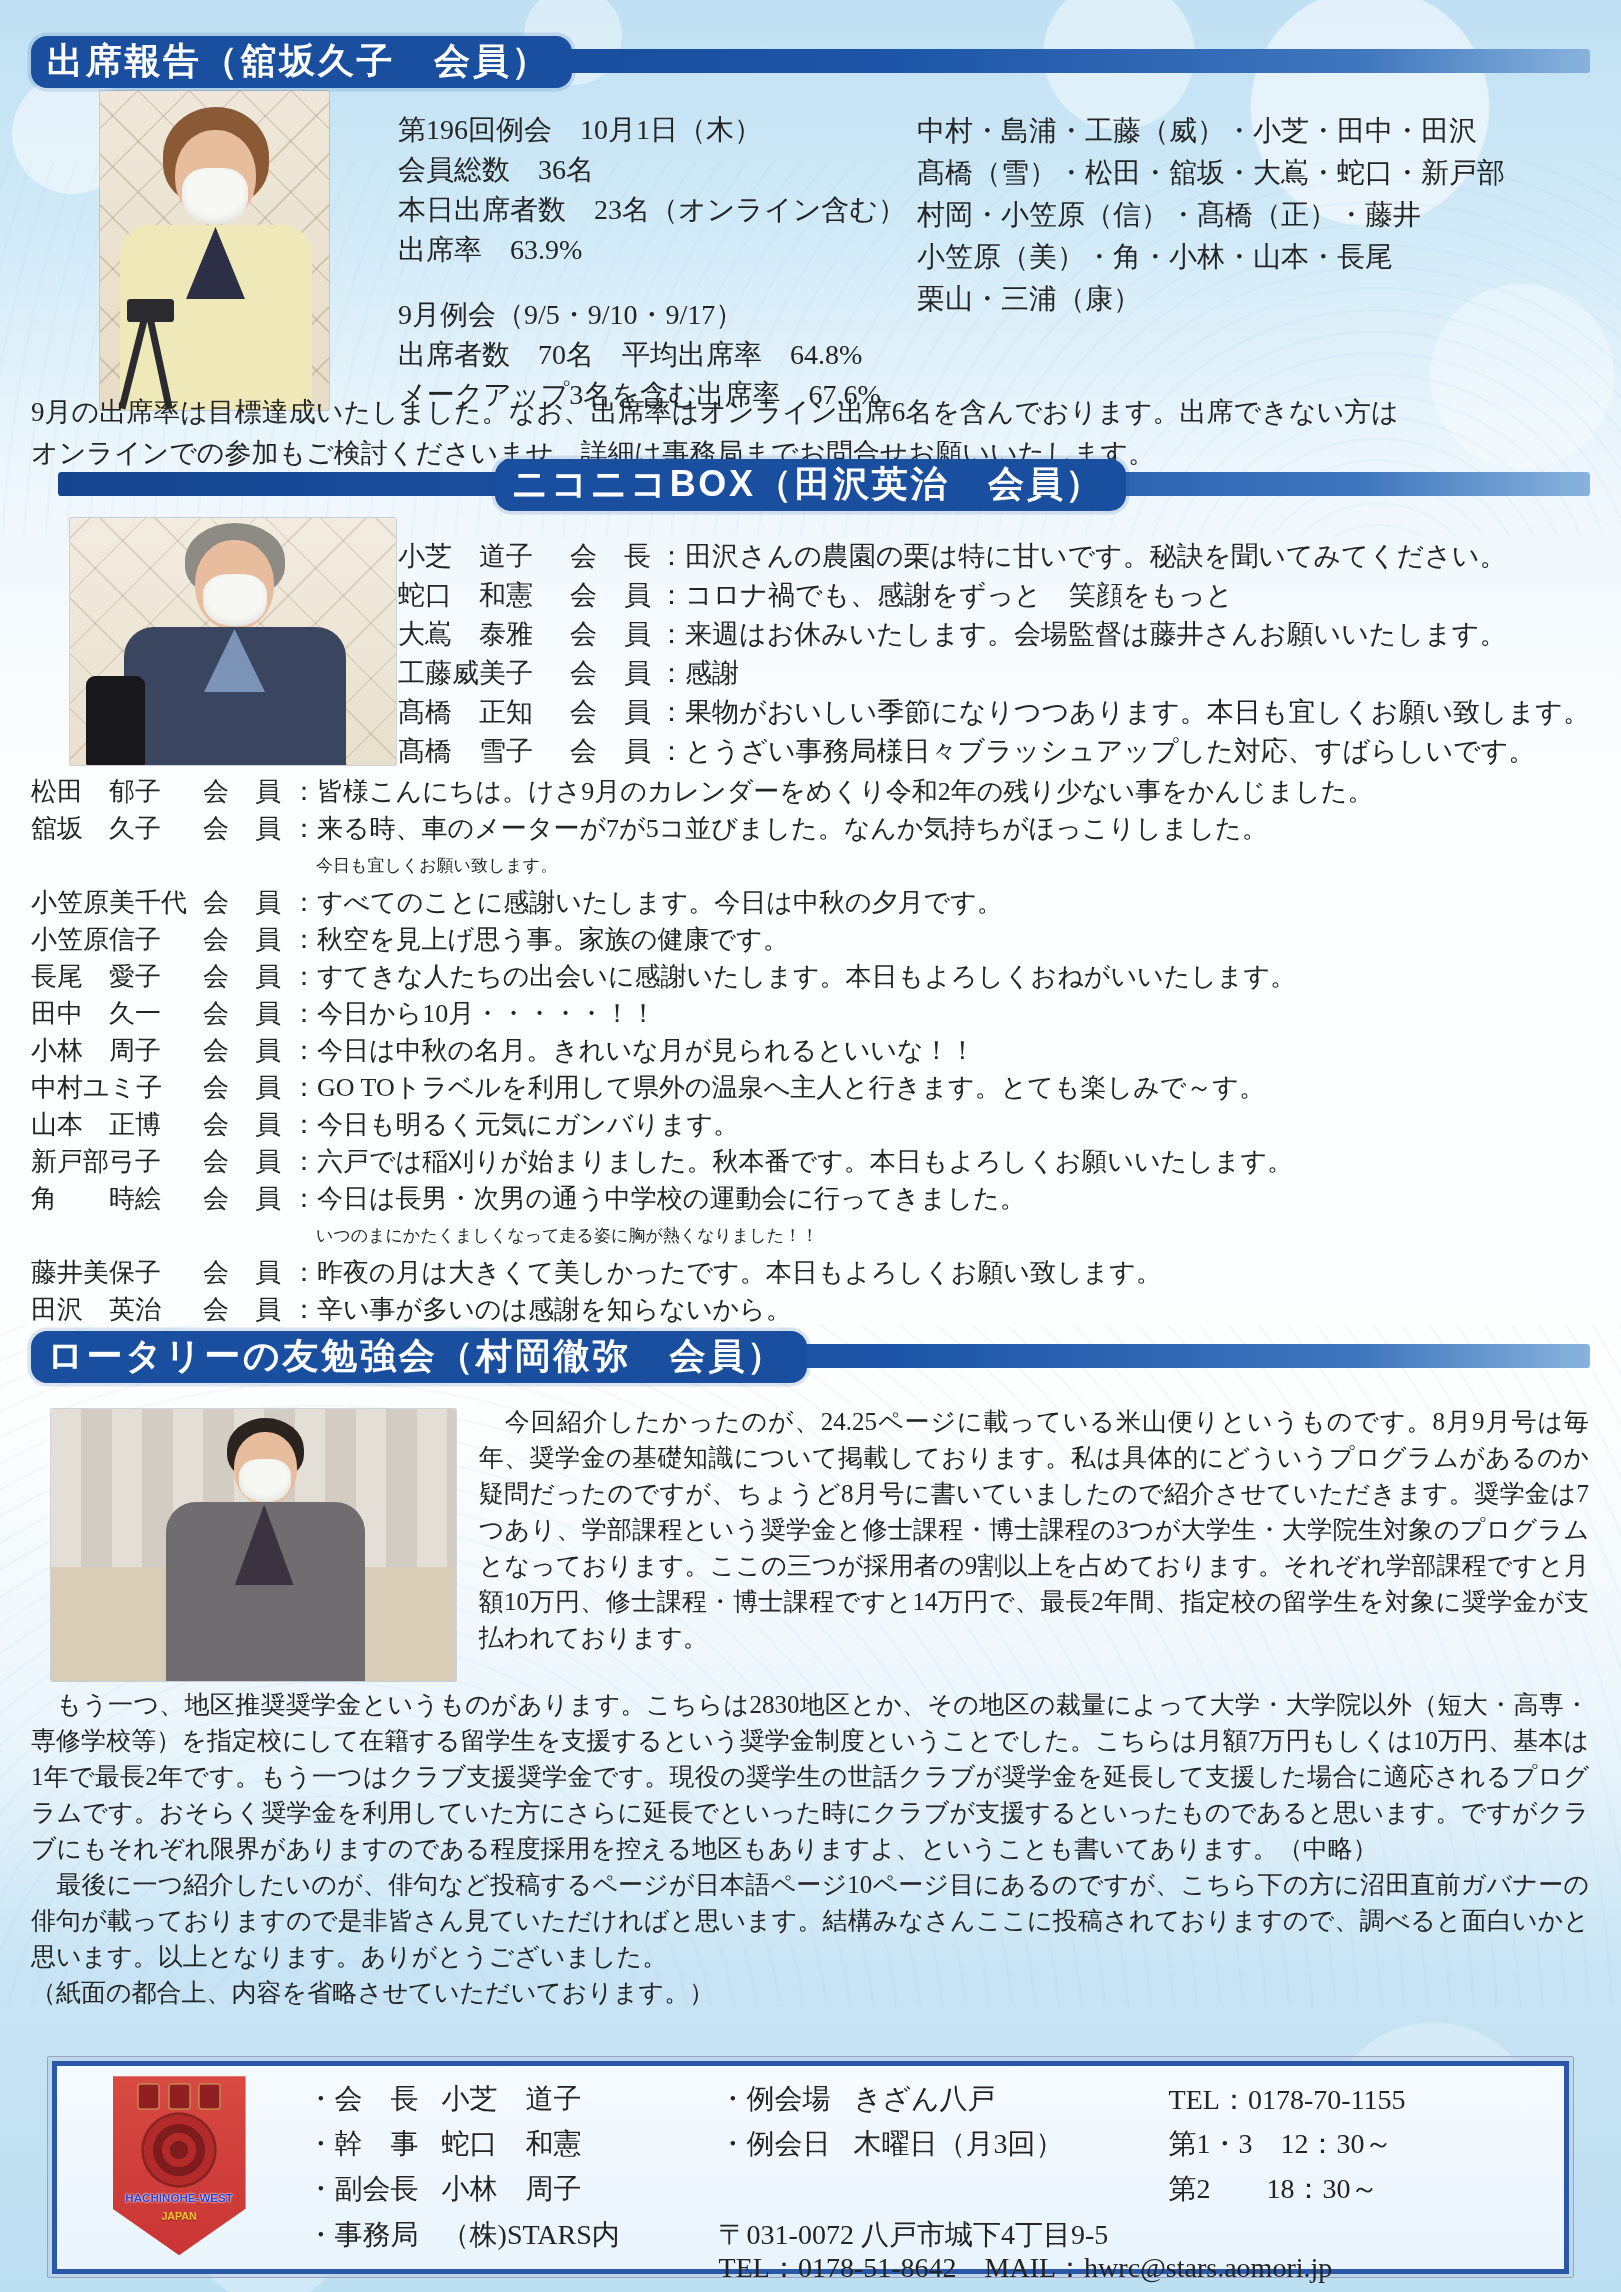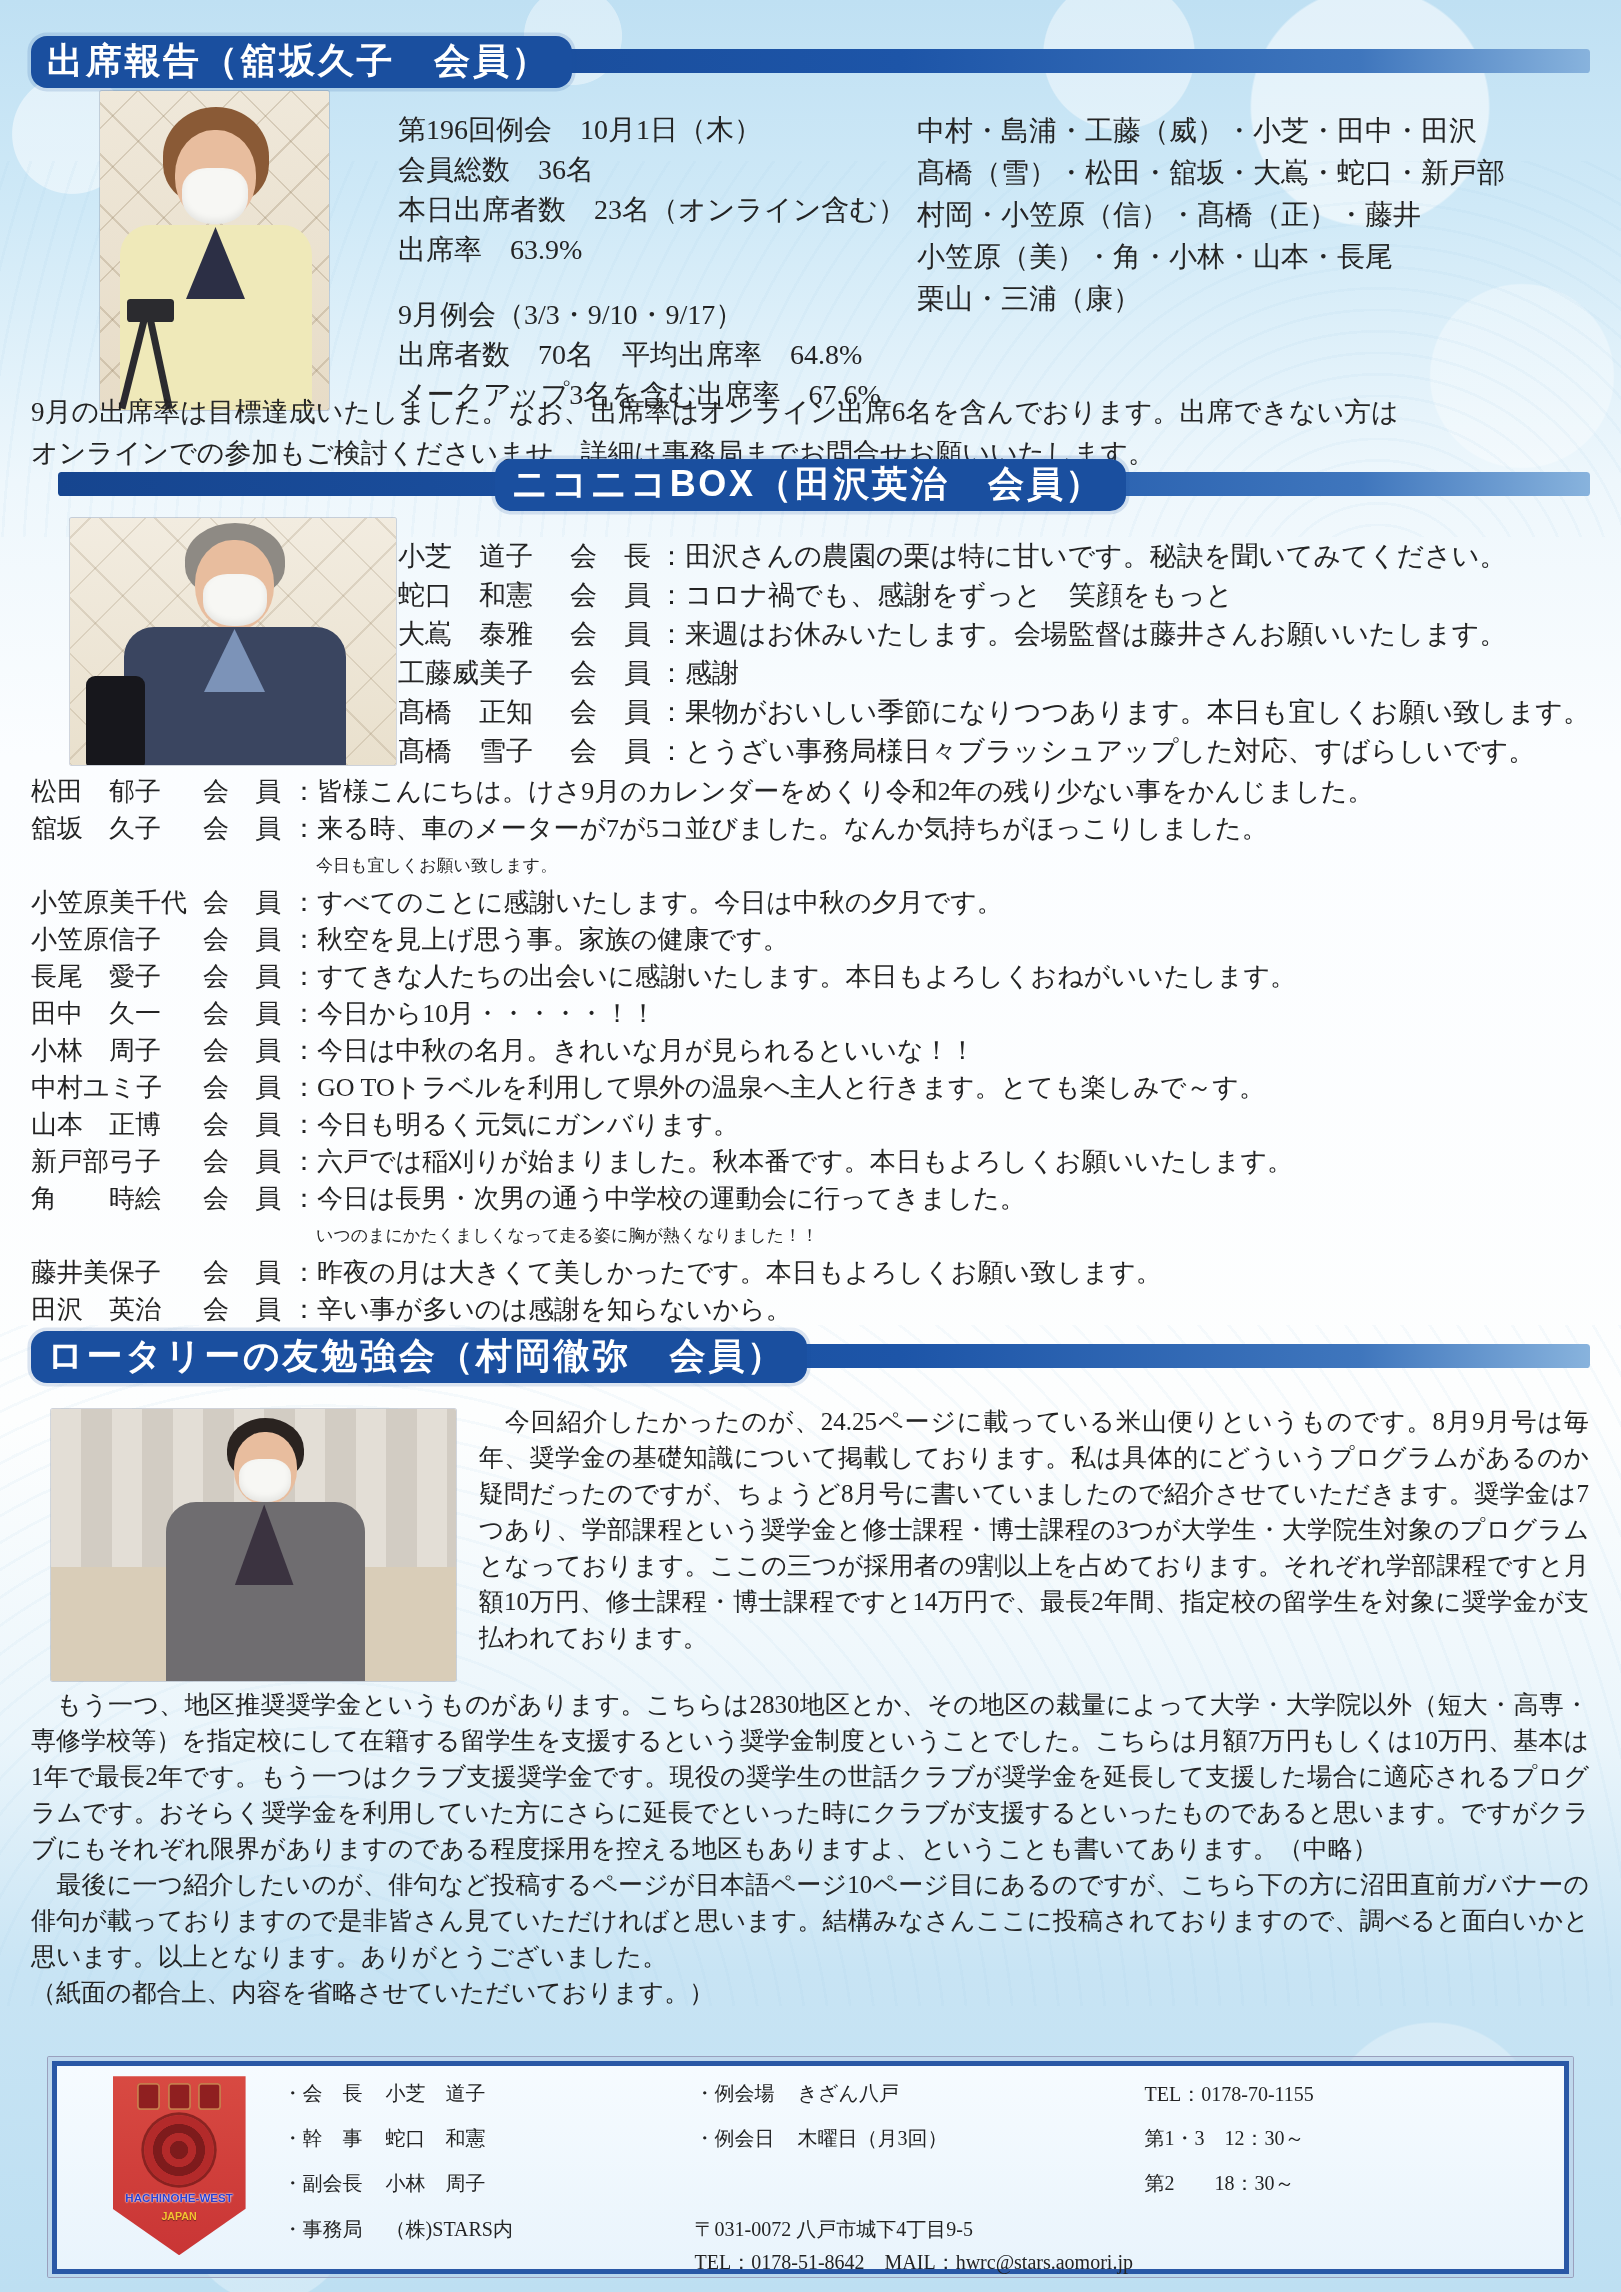--- a/index.html
+++ b/index.html
@@ -60,21 +60,21 @@
   .p-torso{position:absolute;border-radius:30px 30px 0 0;}
   .p-inner{position:absolute;background:#2c2f45;clip-path:polygon(50% 0,100% 100%,0 100%);}
   .tripod{position:absolute;background:#2b2b2f;}
   .urn{position:absolute;background:#17171c;border-radius:9px 9px 3.6px 3.6px;}
 
   
   .footer-outer{position:absolute;left:47px;right:47px;top:2056px;height:213px;background:rgba(185,205,230,.5);
     border:1.8px solid #9aa0bd;border-radius:1.8px;padding:3.6px;}
   .footer-box{position:relative;width:100%;height:100%;box-sizing:border-box;border:5.4px solid #2a58a6;
     background:linear-gradient(180deg,#f6fbff 0%,#e9f4fc 100%);}
-  .f-line{position:absolute;font-size:20px;white-space:nowrap;color:#232323;}
+  .f-line{position:absolute;font-size:28px;white-space:nowrap;color:#232323;margin-left:24px;}
   .f-label{display:inline-block;}
   .f-name{display:inline-block;margin-left:23px;}
   .pennant{position:absolute;left:56px;top:10.7px;width:133px;height:179px;background:linear-gradient(180deg,#d84a42,#c93535);
     clip-path:polygon(0 0,100% 0,100% 74%,50% 100%,0 74%);text-align:center;}
   .pennant .motifs{position:absolute;top:7.2px;left:0;right:0;display:flex;justify-content:center;gap:7.2px;}
   .pennant .motifs span{display:inline-block;width:23px;height:27px;background:#8f1f20;border-radius:3.6px;box-shadow:inset 0 0 0 1.8px rgba(255,215,120,.5);}
   .pennant .emblem{position:absolute;left:50%;top:39px;width:70px;height:70px;margin-left:-35px;border-radius:50%;
     background:radial-gradient(circle,#7e1b1c 0 18%,#b32a2a 19% 34%,#7e1b1c 35% 52%,#b32a2a 53% 70%,#7e1b1c 71% 100%);
     box-shadow:0 0 0 2.7px rgba(90,15,15,.6);}
   .pennant .t1{position:absolute;left:0;right:0;top:115px;font-family:Liberation Sans, sans-serif;font-weight:bold;
@@ -105,21 +105,21 @@
   <div class="tripod" style="left:56px;top:224px;width:7.2px;height:95px;transform:rotate(-12deg);"></div>
   <div class="tripod" style="left:27px;top:208px;width:47px;height:23px;border-radius:3.6px;"></div>
 </div>
 
 <div class="abs jtext" style="left:398px;top:100px;">
   <div class="stats-line">第196回例会　10月1日（木）</div>
   <div class="stats-line">会員総数　36名</div>
   <div class="stats-line">本日出席者数　23名（オンライン含む）</div>
   <div class="stats-line">出席率　63.9%</div>
   <div style="height:25px;"></div>
-  <div class="stats-line">9月例会（3/3・9/10・9/17）</div>
+  <div class="stats-line">9月例会（9/5・9/10・9/17）</div>
   <div class="stats-line">出席者数　70名　平均出席率　64.8%</div>
   <div class="stats-line">メークアップ3名を含む出席率　67.6%</div>
 </div>
 
 <div class="abs jtext" style="left:917px;top:100px;">
   <div class="attendee-line">中村・島浦・工藤（威）・小芝・田中・田沢</div>
   <div class="attendee-line">髙橋（雪）・松田・舘坂・大嶌・蛇口・新戸部</div>
   <div class="attendee-line">村岡・小笠原（信）・髙橋（正）・藤井</div>
   <div class="attendee-line">小笠原（美）・角・小林・山本・長尾</div>
   <div class="attendee-line">栗山・三浦（康）</div>

